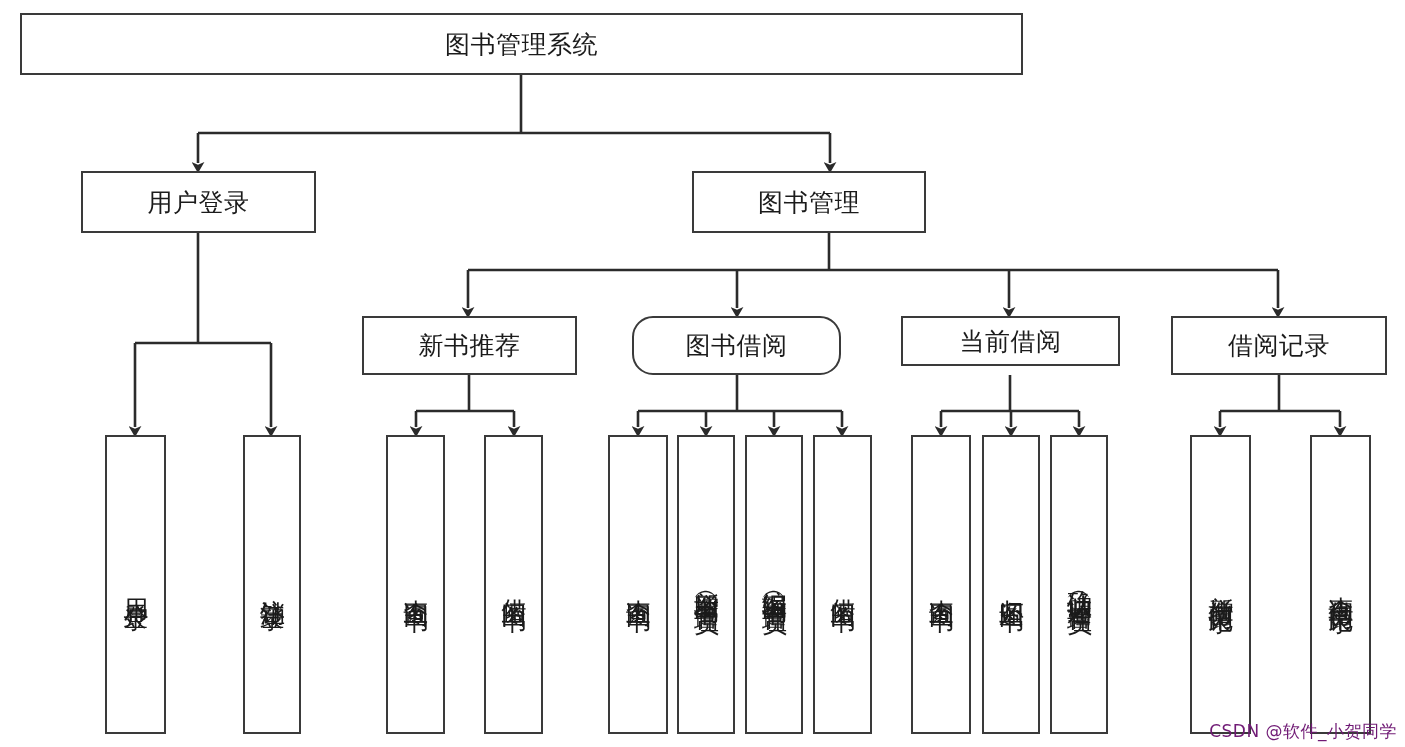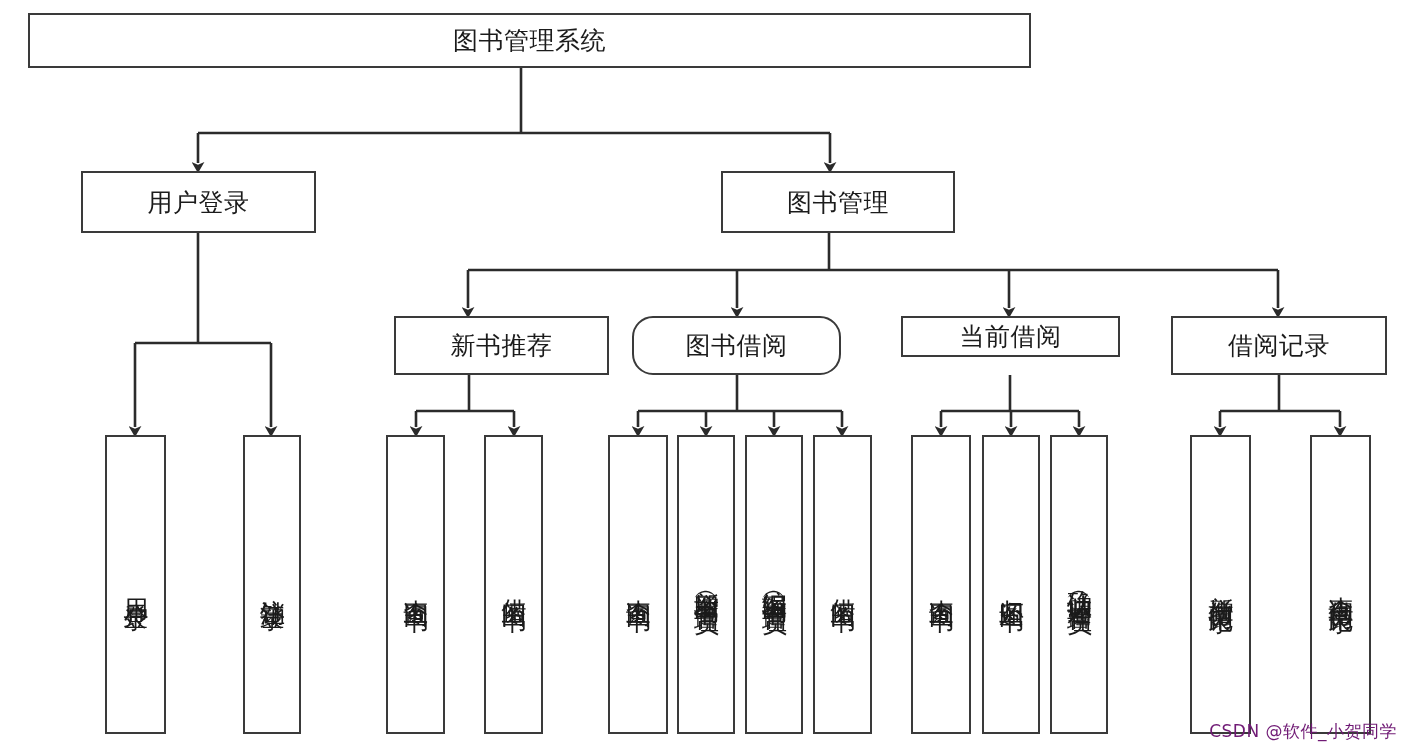--- a/index.html
+++ b/index.html
@@ -114,38 +114,38 @@
       <path d="M 1011 411 L 1011 427" marker-end="url(#arrow)"></path>
       <path d="M 1079 411 L 1079 427" marker-end="url(#arrow)"></path>
 
       <path d="M 1279 375 L 1279 411"></path>
       <path d="M 1220 411 L 1340 411"></path>
       <path d="M 1220 411 L 1220 427" marker-end="url(#arrow)"></path>
       <path d="M 1340 411 L 1340 427" marker-end="url(#arrow)"></path>
     </g>
   </svg>
 
-  <div class="node horiz" style="left:28px; top:13px; width:1003px; height:55px;">
+  <div class="node horiz" style="left:20px; top:13px; width:1003px; height:62px;">
     <span class="node-label">图书管理系统</span>
   </div>
 
   <div class="node horiz" style="left:81px; top:171px; width:235px; height:62px;">
     <span class="node-label">用户登录</span>
   </div>
-  <div class="node horiz" style="left:721px; top:171px; width:234px; height:62px;">
+  <div class="node horiz" style="left:692px; top:171px; width:234px; height:62px;">
     <span class="node-label">图书管理</span>
   </div>
 
-  <div class="node horiz" style="left:362px; top:316px; width:215px; height:59px;margin-left:32px;">
+  <div class="node horiz" style="left:362px; top:316px; width:215px; height:59px;">
     <span class="node-label">新书推荐</span>
   </div>
   <div class="node horiz" style="left:632px; top:316px; width:209px; height:59px;border-radius:21px;">
     <span class="node-label">图书借阅</span>
   </div>
-  <div class="node horiz" style="left:901px; top:316px; width:219px; height:41px;">
+  <div class="node horiz" style="left:901px; top:316px; width:219px; height:50px;">
     <span class="node-label">当前借阅</span>
   </div>
   <div class="node horiz" style="left:1171px; top:316px; width:216px; height:59px;">
     <span class="node-label">借阅记录</span>
   </div>
 
   <div class="node vert" style="left:105px; top:435px; width:61px; height:299px;">
     <span class="node-label">用户登录</span>
   </div>
   <div class="node vert" style="left:243px; top:435px; width:58px; height:299px;">

